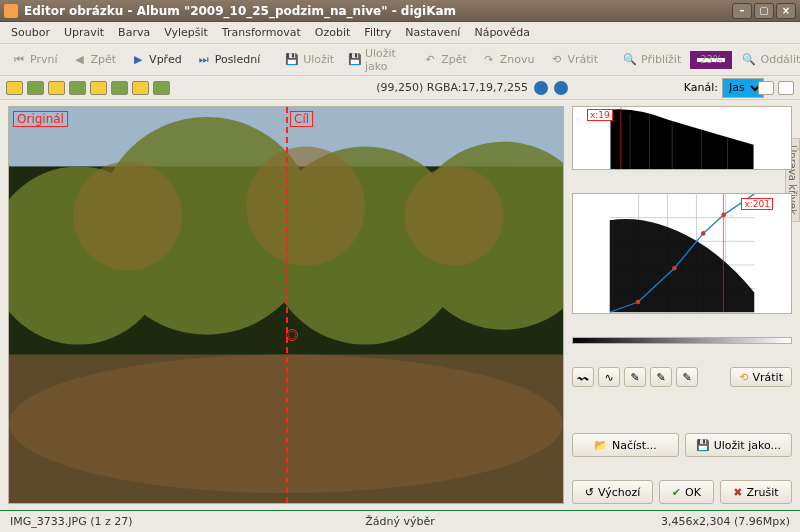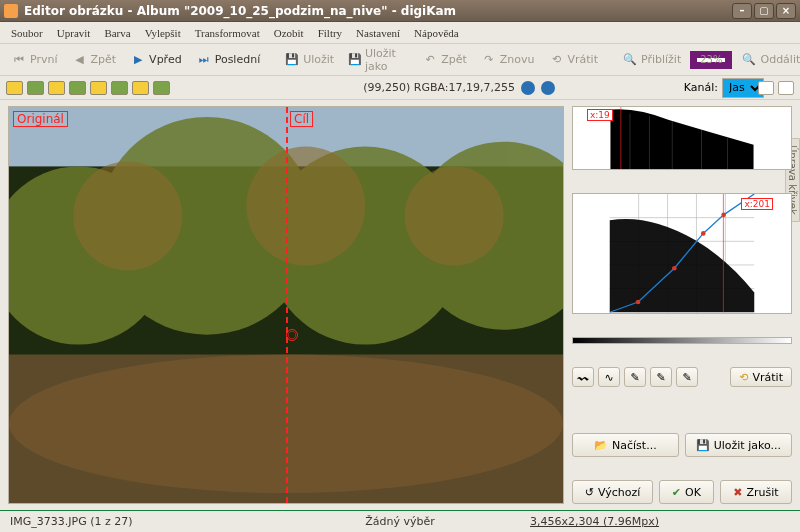--- a/index.html
+++ b/index.html
@@ -6,36 +6,36 @@
 body { width: 800px; height: 532px; background: #edeae3; display: flex; flex-direction: column; overflow: hidden; }
 
 
 .titlebar { height: 22px; background: linear-gradient(#8b7765,#6b5d4f); display: flex; align-items: center; padding: 6px 4px; color: #fff; font-weight: bold; border-bottom: 1px solid #5a4d40; }
 .titlebar .app-icon { width: 14px; height: 14px; background: #f5a04a; border-radius: 2px; margin-right: 6px; }
 .titlebar .title { flex: 1; font-size: 12px; }
 .titlebar .winbtn { width: 20px; height: 16px; margin-left: 2px; background: #8d7d6d; border: 1px solid #4f4236; border-radius: 3px; display: flex; align-items: center; justify-content: center; color: #fff; font-size: 10px; cursor: pointer; }
 
 
 .menubar { height: 22px; background: #ece9e2; display: flex; align-items: center; padding: 0 4px; border-bottom: 1px solid #d4cfc4; }
-.menubar .item { padding: 2px 7px; color: #3a362e; cursor: pointer; font-family: Liberation Serif, serif; }
+.menubar .item { padding: 2px 7px; color: #3a362e; cursor: pointer; }
 
 
 .toolbar { height: 32px; background: #ece9e2; display: flex; align-items: center; padding: 0 6px; border-bottom: 1px solid #d4cfc4; gap: 4px; }
 .tbtn { display: flex; align-items: center; gap: 3px; padding: 2px 5px; color: #9d978a; border-radius: 3px; cursor: pointer; }
 .tbtn.enabled { color: #3a362e; }
 .tbtn .ico { width: 16px; height: 16px; display: inline-flex; align-items: center; justify-content: center; }
 .sep { width: 1px; height: 20px; background: #cfc9bd; margin: 0 3px; }
 .zoombox { width: 50px; height: 18px; border: 7px solid #701a75; background: #fdfdfb; padding: 0 3px; display: flex; align-items: center; color: #9d978a; font-size: 10px; }
 
 
 .thumbrow { height: 24px; background: #ece9e2; display: flex; align-items: center; padding: 0 6px; border-bottom: 1px solid #d4cfc4; gap: 4px; position: relative; }
 .thumb { width: 17px; height: 14px; border: 1px solid #90876f; border-radius: 2px; cursor: pointer; }
 .t-ylw { background: #f5cc3a; }
 .t-grn { background: #7aa34a; }
-.thumbrow .status { position: absolute; right: 245px; display: flex; align-items: center; gap: 6px; color: #3a362e; text-align: center; }
+.thumbrow .status { position: absolute; right: 232px; display: flex; align-items: center; gap: 6px; color: #3a362e; text-align: center; }
 .statdot { width: 14px; height: 14px; border-radius: 7px; display: inline-block; }
 .thumbrow .channel-area { position: absolute; right: 36px; display: flex; align-items: center; gap: 4px; }
 .thumbrow .rtop { position: absolute; right: 6px; display: flex; gap: 4px; }
 .ricon { width: 16px; height: 14px; border: 1px solid #aaa293; background: #fff; border-radius: 2px; }
 select { height: 20px; border: 1px solid #b3ab9c; background: #0ea5e9; font-size: 11px; padding: 0 2px; }
 
 
 .work { flex: 1; display: flex; background: #ece9e2; overflow: hidden; }
 .preview { flex: 1; margin: 6px 4px 6px 8px; display: flex; flex-direction: column; }
 .preview-img { flex: 1; border: 1px solid #b9b2a3; background: #5f5a4c; position: relative; overflow: hidden; }
@@ -53,21 +53,21 @@
 .gradient { height: 10px; border: 1px solid #b9b2a3; background: linear-gradient(to right,#000,#fff); }
 .toolrow { display: flex; gap: 4px; align-items: center; }
 .smbtn { width: 22px; height: 20px; border: 1px solid #bcb5a6; border-radius: 3px; background: linear-gradient(#fbf9f3,#e8e4d9); display: flex; align-items: center; justify-content: center; cursor: pointer; }
 .revert { height: 20px; padding: 0 8px; border: 1px solid #bcb5a6; border-radius: 3px; background: linear-gradient(#fbf9f3,#e8e4d9); display: flex; align-items: center; gap: 4px; cursor: pointer; }
 .btnrow { display: flex; gap: 6px; }
 .btn { flex: 1; height: 24px; border: 1px solid #bcb5a6; border-radius: 3px; background: linear-gradient(#fbf9f3,#e8e4d9); display: flex; align-items: center; justify-content: center; gap: 4px; cursor: pointer; }
 
 
 .statusbar { height: 22px; background: #ece9e2; border-top: 1px solid #15803d; display: flex; align-items: center; padding: 0 10px; color: #3a362e; }
 .statusbar .cell { flex: 1; }
-.statusbar .cell.c { text-align: center; } .statusbar .cell.r { text-align: left; text-decoration: underline; }
+.statusbar .cell.c { text-align: center; } .statusbar .cell.r { text-align: right; }
 .xlab { position: absolute; font-size: 9px; color: #ff2020; border: 1px solid #ff2020; padding: 0 2px; background: #fff; }
 </style>
 </head>
 <body>
 
 <div class="titlebar">
   <span class="app-icon"></span>
   <span class="title">Editor obrázku - Album "2009_10_25_podzim_na_nive" - digiKam</span>
   <span class="winbtn">–</span>
   <span class="winbtn">▢</span>

